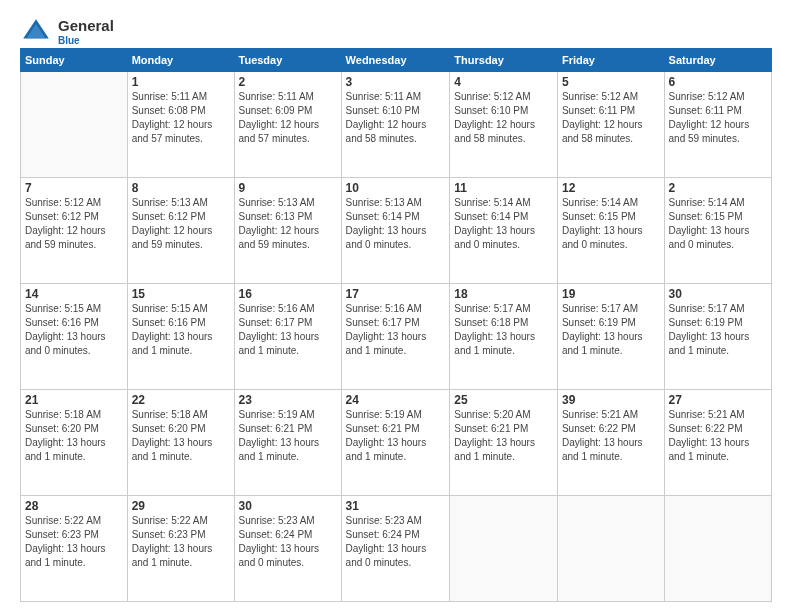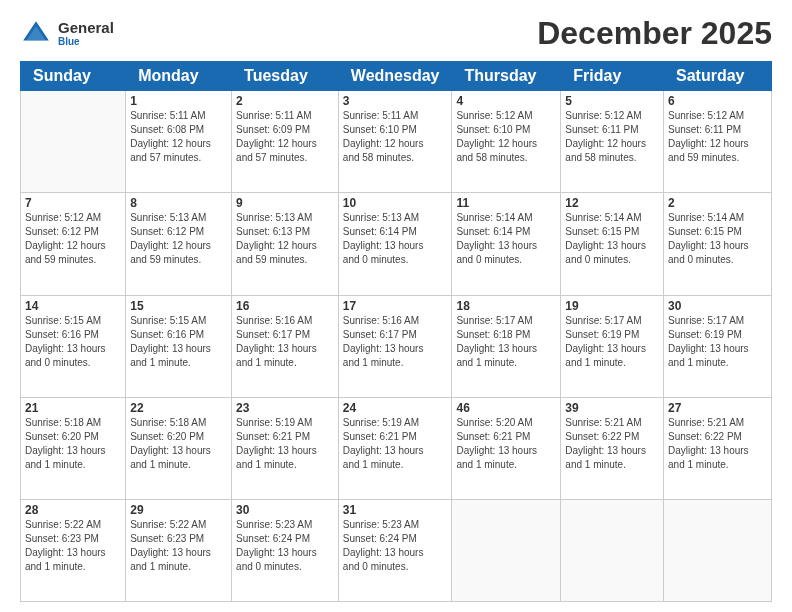--- a/index.html
+++ b/index.html
@@ -13,22 +13,21 @@
     .page {
       width: 792px;
       height: 612px;
       padding: 16px 20px 10px 20px;
       display: flex;
       flex-direction: column;
     }
     .header {
       display: flex;
       justify-content: space-between;
-      align-items: center;
-      margin-bottom: 10px;
+      align-items: flex-end;
     }
     .logo {
       display: flex;
       align-items: center;
       gap: 2px;
     }
     .logo-text {
       display: flex;
       flex-direction: column;
       line-height: 1.1;
@@ -62,23 +61,23 @@
       color: #555;
     }
     .calendar {
       width: 100%;
       border-collapse: collapse;
       flex: 1;
     }
     .calendar thead tr th {
       background: #1a6ab1;
       color: #fff;
-      font-size: 16px;
-      font-weight: bold;
-      padding: 5px 12px;
+      font-size: 11px;
+      font-weight: bold;
+      padding: 5px 4px;
       text-align: left;
       border: 1px solid #1a6ab1;
     }
     .calendar tbody tr td {
       border: 1px solid #ccc;
       vertical-align: top;
       padding: 3px 4px;
       width: 113px;
       height: 82px;
       font-size: 9.5px;
@@ -113,21 +112,20 @@
       <svg class="logo-icon" viewBox="0 0 40 40">
         <polygon points="20,4 36,28 4,28" fill="#1a6ab1"></polygon>
         <polygon points="20,10 32,28 8,28" fill="#5a9fd4" opacity="0.5"></polygon>
       </svg>
       <div class="logo-text">
         <span class="logo-general">General</span>
         <span class="logo-blue">Blue</span>
       </div>
     </div>
     <div class="title-block">
-      <div class="month-title">December 2025</div>
     </div>
   </div>
 
   <table class="calendar">
     <thead>
       <tr id="header-row">
       <th>Sunday</th>
           <th>Monday</th>
           <th>Tuesday</th>
           <th>Wednesday</th>
@@ -307,21 +305,21 @@
 and 1 minute.</div>
           </td>
           <td>
             <span class="day-num">24</span>
             <div class="day-info" style="white-space: pre-line;">Sunrise: 5:19 AM
 Sunset: 6:21 PM
 Daylight: 13 hours
 and 1 minute.</div>
           </td>
           <td>
-            <span class="day-num">46</span>
+            <span class="day-num">25</span>
             <div class="day-info" style="white-space: pre-line;">Sunrise: 5:20 AM
 Sunset: 6:21 PM
 Daylight: 13 hours
 and 1 minute.</div>
           </td>
           <td>
             <span class="day-num">39</span>
             <div class="day-info" style="white-space: pre-line;">Sunrise: 5:21 AM
 Sunset: 6:22 PM
 Daylight: 13 hours

